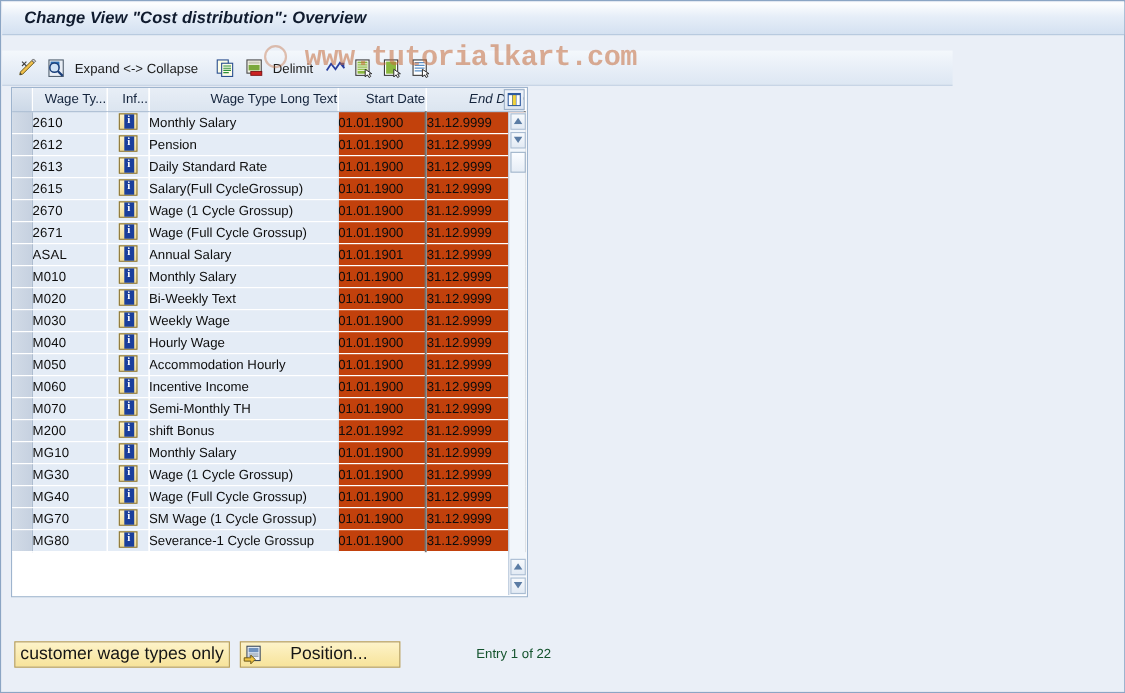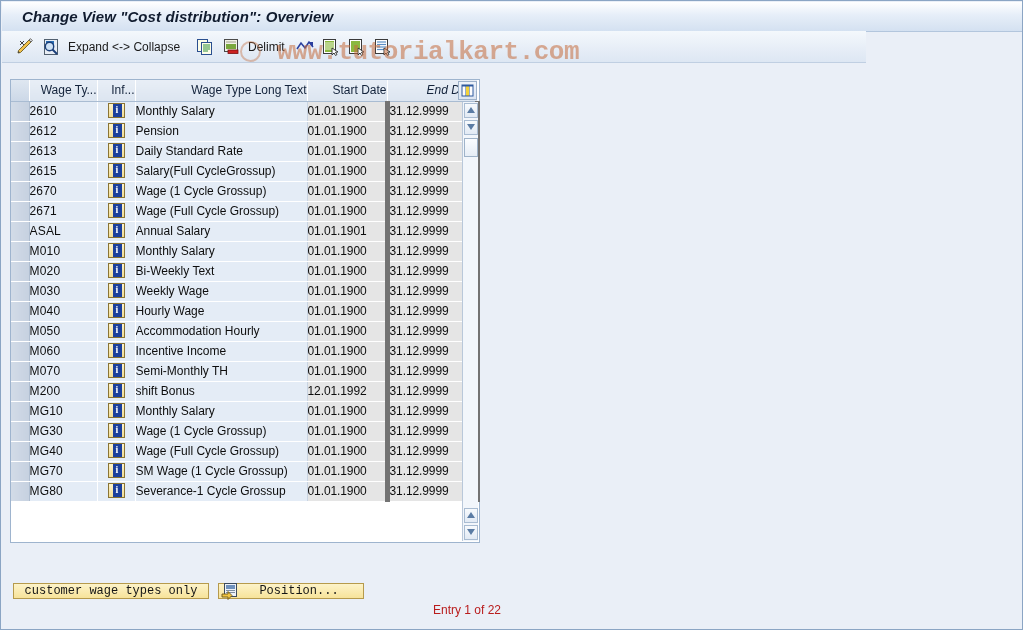--- a/index.html
+++ b/index.html
@@ -45,21 +45,21 @@
     font-weight: bold;
     font-style: italic;
     color: #101b2e;
     letter-spacing: 0.1px;
     white-space: nowrap;
   }
 
   
   #toolbar {
     position: absolute;
-    left: 1px; top: 30px;
+    left: 1px; top: 45px;
     width: 864px;
     height: 32px;
     background: linear-gradient(to bottom, #f4f8fc 0%, #e7eef7 55%, #dde7f3 100%);
     border-bottom: 1px solid #c0cfe2;
     box-sizing: border-box;
   }
   .tb-item {
     position: absolute;
     top: 4px;
     height: 24px;
@@ -175,25 +175,25 @@
     font-family: "Liberation Mono", monospace;
     font-size: 11.5px;
     letter-spacing: 0.2px;
   }
   td.infocell {
     text-align: center;
     padding-left: 0;
     background: #e4ecf6;
   }
   td.datecell {
-    background: #e5e5e5;
+    background: #c2410c;
     font-family: "Liberation Mono", monospace;
     font-size: 11.5px;
     letter-spacing: -0.1px;
-    border-right: 5px solid #737373;
+    border-right: 2px solid #737373;
     border-bottom: 1px solid #ffffff;
   }
   td.longtext {
     border-right: 1px solid #c9d4e2;
   }
 
   
   .info-icon {
     display: inline-block;
     width: 17px;
@@ -264,31 +264,30 @@
     background: linear-gradient(to bottom, #fbfdff 0%, #e6edf6 100%);
     border: 1px solid #9fb3c9;
     box-sizing: border-box;
   }
   #sb-up-bot    { bottom: 18px; }
   #sb-down-bot  { bottom: 1px; }
 
   
   .sapbtn {
     position: absolute;
-    height: 16px;
+    height: 24px;
     background: linear-gradient(to bottom, #fdf3c9 0%, #f7e39a 100%);
     border: 1px solid #b69a4c;
     box-sizing: border-box;
-    font-size: 12px;
+    font-size: 16px;
     color: #151515;
     display: flex;
     align-items: center;
     justify-content: center;
     white-space: nowrap;
-    font-family: Liberation Mono, monospace;
   }
   #btn-customer-wage {
     left: 12px;
     top: 582px;
     width: 196px;
   }
   #btn-position {
     left: 217px;
     top: 582px;
     width: 146px;
@@ -304,23 +303,22 @@
   #btn-position .pos-label {
     flex: 1 1 auto;
     text-align: center;
     padding-right: 4px;
   }
   #entry-status {
     position: absolute;
     left: 432px;
     top: 586px;
     font-size: 12px;
-    color: #b91c1c;
+    color: #14532d;
     white-space: nowrap;
-    margin-top: 16px;
   }
 </style>
 </head>
 <body>
 
 <div id="app-window">
 
   <div id="title-bar">
     <div id="title-text">Change View "Cost distribution": Overview</div>
   </div>

